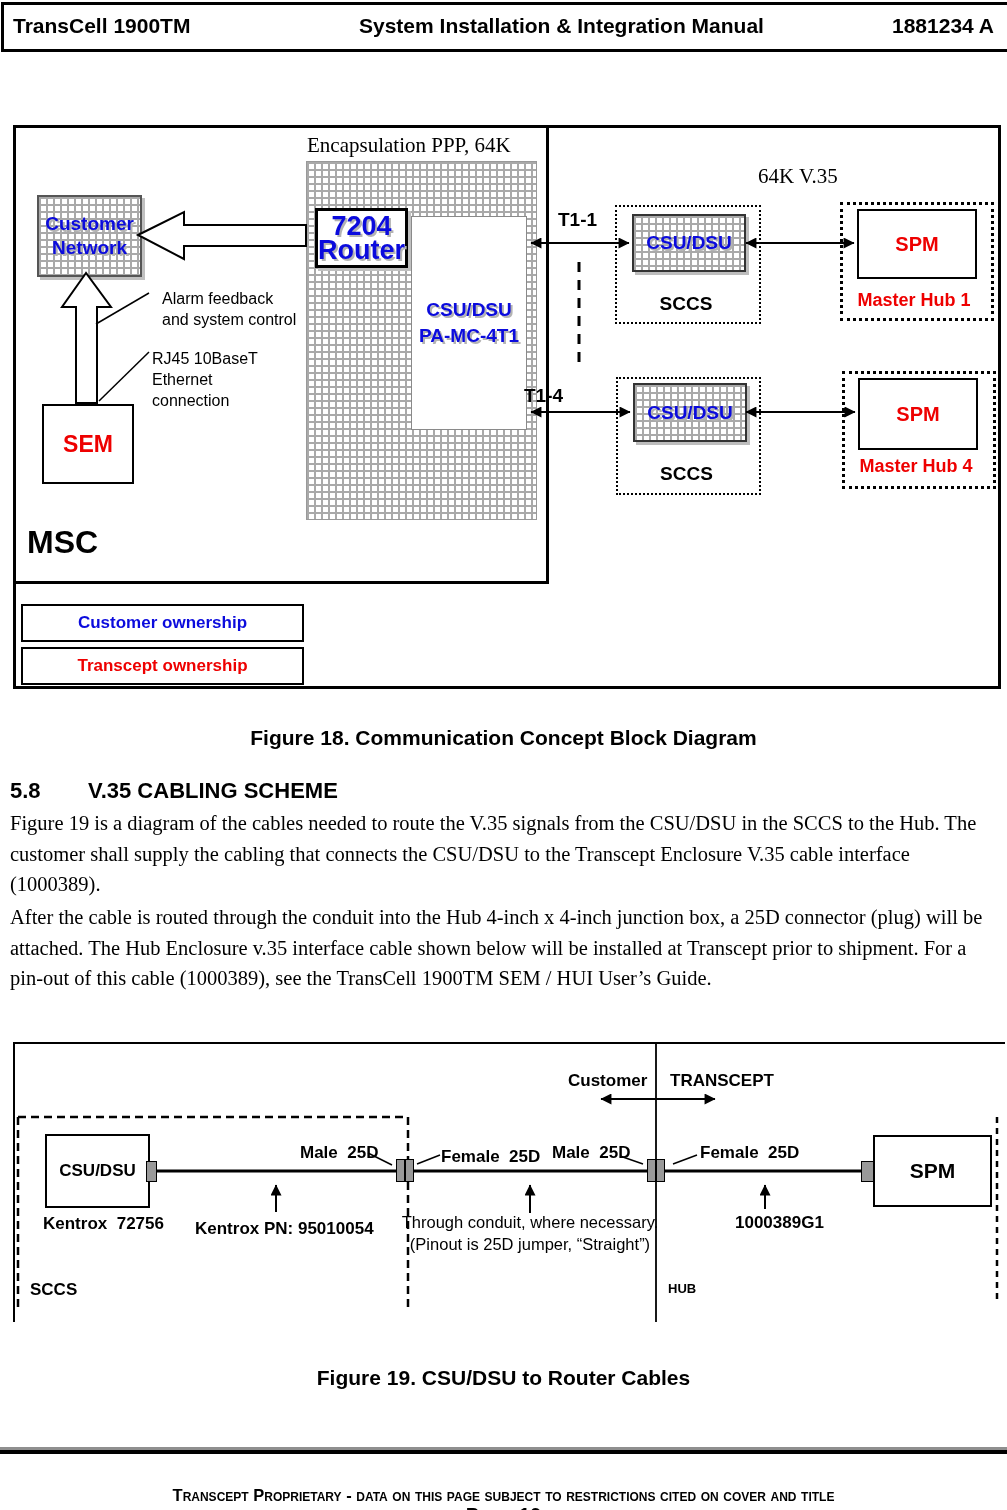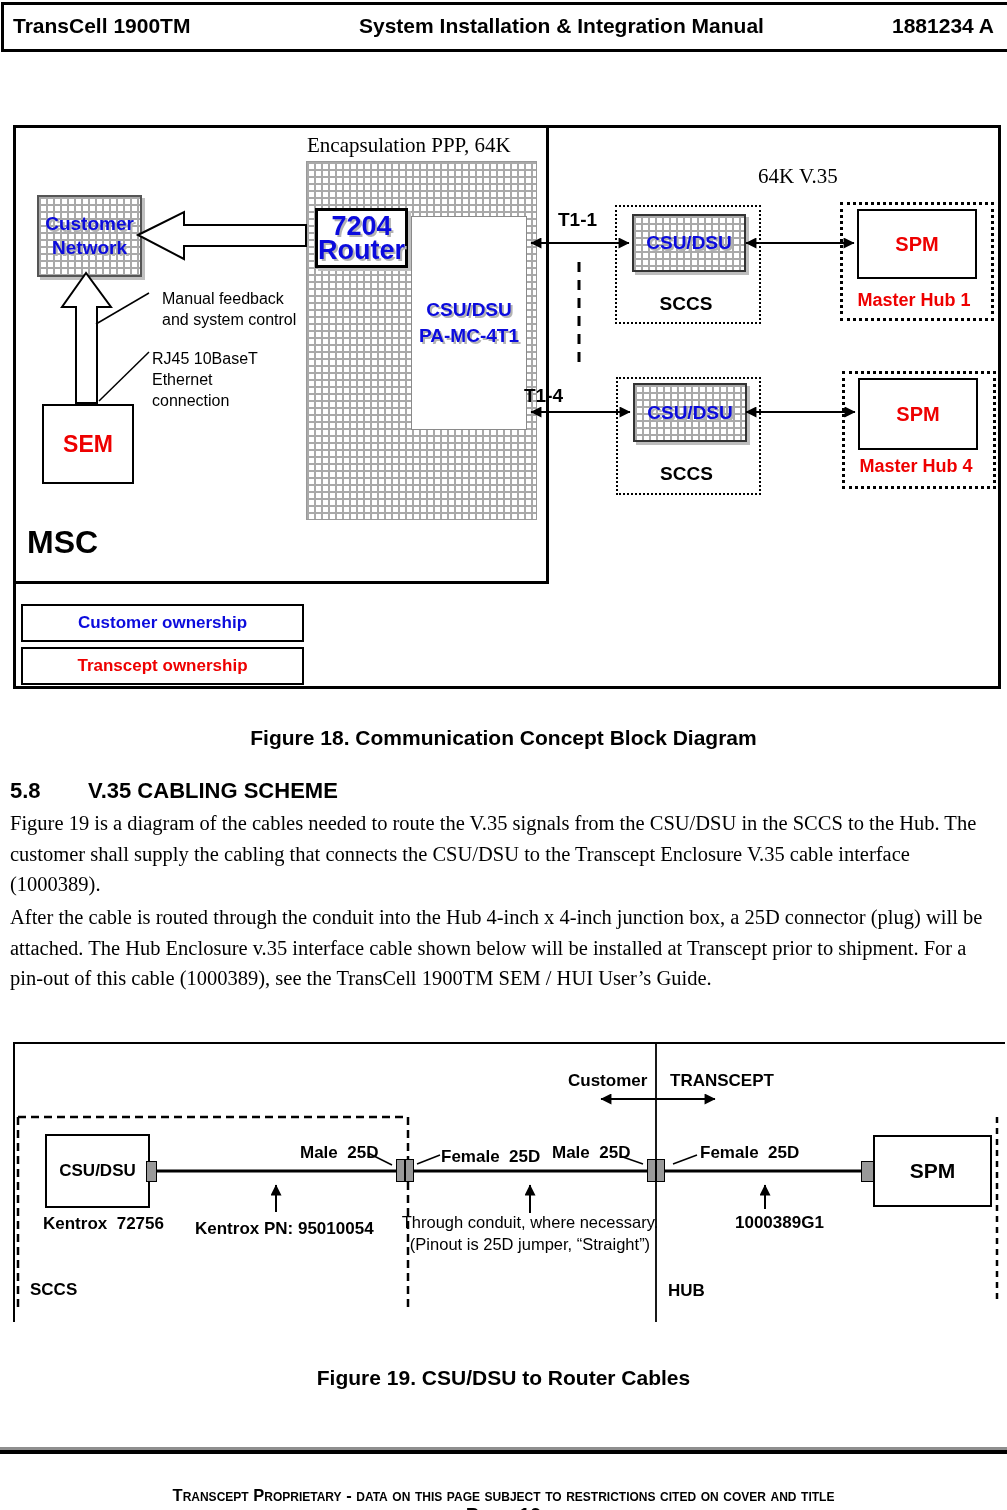--- a/index.html
+++ b/index.html
@@ -59,21 +59,21 @@
               font-size:19px;line-height:24px;box-shadow:3px 3px 0 #c0c0c0;">
     <span>Customer</span>
     <span>Network</span>
   </div>
 
   <div class="abs ctr b red z2" style="left:42px;top:404px;width:88px;height:76px;border:2px solid #000;background:#fff;font-size:23px;">
     <span>SEM</span>
   </div>
 
   <div class="abs z3" style="left:162px;top:288px;font-size:16px;line-height:21px;">
-    <div>Manual feedback</div>
+    <div>Alarm feedback</div>
     <div>and system control</div>
   </div>
 
   <div class="abs z3" style="left:152px;top:348px;font-size:16px;line-height:21px;">
     <div>RJ45 10BaseT</div>
     <div>Ethernet</div>
     <div>connection</div>
   </div>
 
   <span class="abs b z3" style="left:558px;top:209px;font-size:19px;">T1-1</span>
@@ -195,21 +195,21 @@
   <span class="abs b z3" style="left:195px;top:1219px;font-size:17px;">Kentrox PN: 95010054</span>
 
   <div class="abs z3" style="left:395px;top:1211px;width:270px;text-align:center;font-size:16.5px;line-height:22px;">
     <div>Through conduit, where necessary.</div>
     <div>(Pinout is 25D jumper, “Straight”)</div>
   </div>
 
   <span class="abs b z3" style="left:735px;top:1213px;font-size:17px;">1000389G1</span>
 
   <span class="abs b z3" style="left:30px;top:1280px;font-size:17px;">SCCS</span>
-  <span class="abs b z3" style="left:668px;top:1281px;font-size:17px;">HUB</span>
+  <span class="abs b z3" style="left:668px;top:1281px;font-size:13px;">HUB</span>
 
   <div class="abs b z3" style="left:0;top:1366px;width:1007px;text-align:center;font-size:21px;">Figure 19. CSU/DSU to Router Cables</div>
 
   <div class="abs" style="left:0;top:1447px;width:1007px;height:3px;background:#8f8f8f;"></div>
   <div class="abs" style="left:0;top:1450px;width:1007px;height:3.5px;background:#000;"></div>
 
   <div class="abs b z3" style="left:0;top:1460px;width:1007px;text-align:center;font-size:20px;margin-top:44px;">Page 19</div>
   <div class="abs b z3" style="left:0;top:1486px;width:1007px;text-align:center;font-size:16.5px;font-variant:small-caps;">Transcept Proprietary - data on this page subject to restrictions cited on cover and title</div>
 
 </div>

